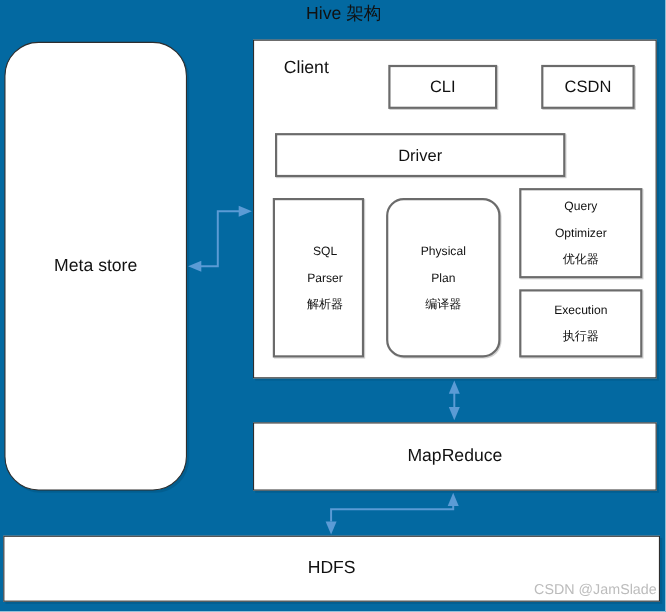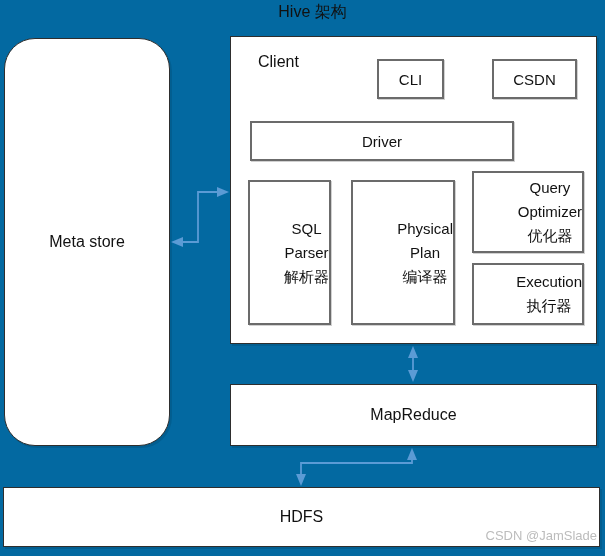--- a/index.html
+++ b/index.html
@@ -41,22 +41,21 @@
     box-shadow: 2px 2px 0 rgba(0,0,0,0.10);
   }
   .inner {
     border: 2px solid #6b6b6b;
     box-shadow: 1px 1px 0 rgba(0,0,0,0.18);
     font-size: 15px;
   }
   .multiline {
     white-space: pre-line;
     line-height: 24px;
-    font-size: 15px;
-    justify-content: flex-end;
+    font-size: 11px;
   }
   .client-label {
     position: absolute;
     left: 258px;
     top: 53px;
     font-size: 16px;
     color: #111;
   }
   #connectors {
     position: absolute;
@@ -88,39 +87,39 @@
 
   <div class="title">Hive 架构</div>
 
   <div class="box outer" style="left:4px; top:38px; width:166px; height:408px;border-radius:31px;">
     <span>Meta store</span>
   </div>
 
   <div class="box outer" style="left:230px; top:36px; width:367px; height:308px;"></div>
   <div class="client-label">Client</div>
 
-  <div class="box inner" style="left:377px; top:59px; width:67px; height:40px;">
+  <div class="box inner" style="left:353px; top:59px; width:99px; height:40px;">
     <span>CLI</span>
   </div>
 
   <div class="box inner" style="left:492px; top:59px; width:85px; height:40px;">
     <span>CSDN</span>
   </div>
 
   <div class="box inner" style="left:250px; top:121px; width:264px; height:40px;">
     <span>Driver</span>
   </div>
 
   <div class="box inner multiline" style="left:248px; top:180px; width:83px; height:145px;padding-left:12px;">
     <span class="multiline">SQL
 Parser
 解析器</span>
   </div>
 
-  <div class="box inner multiline" style="left:351px; top:180px; width:104px; height:145px;">
+  <div class="box inner multiline" style="left:351px; top:180px; width:104px; height:145px;border-radius:16px;">
     <span class="multiline">Physical
 Plan
 编译器</span>
   </div>
 
   <div class="box inner multiline" style="left:472px; top:171px; width:112px; height:82px;">
     <span class="multiline">Query
 Optimizer
 优化器</span>
   </div>

